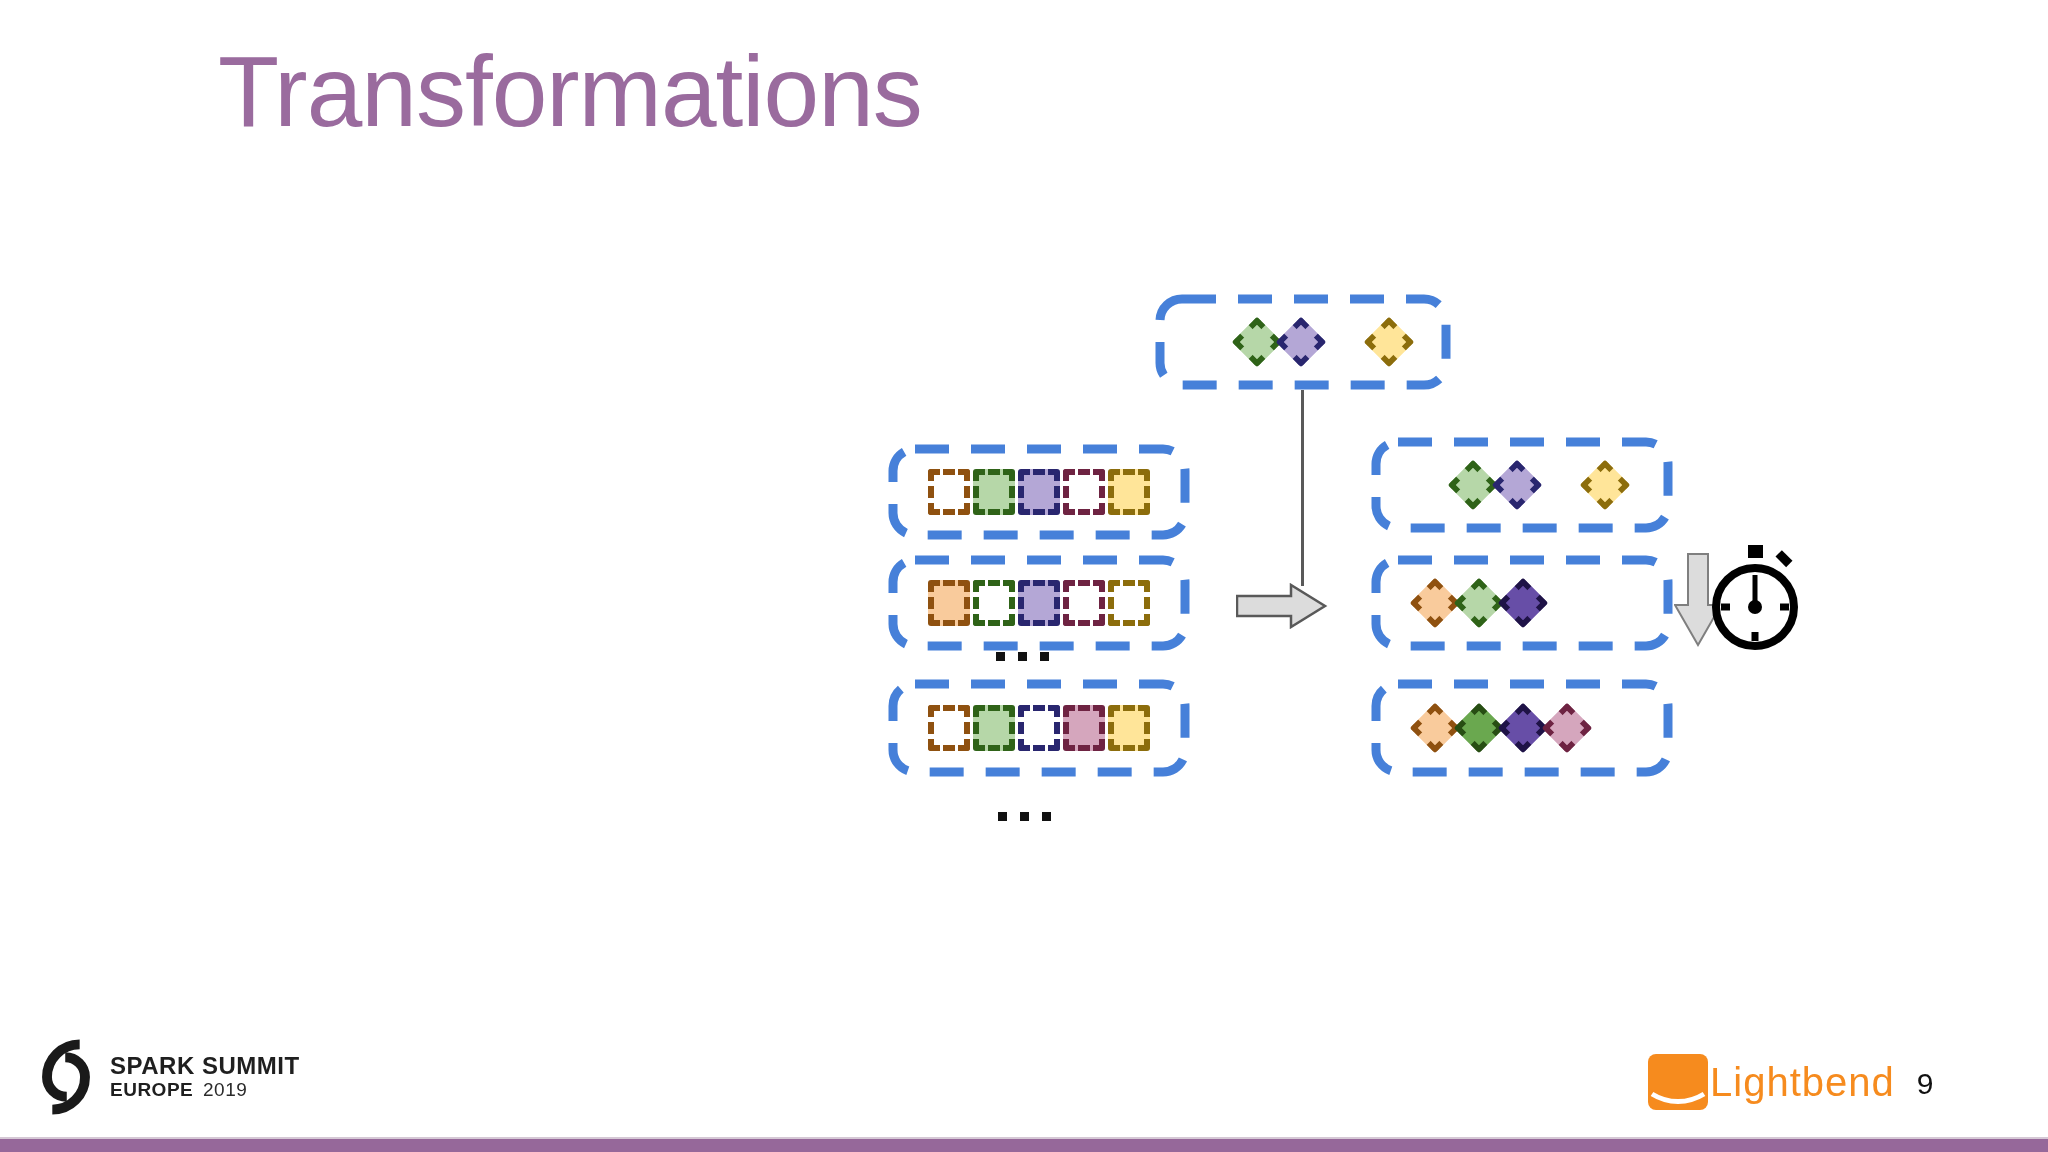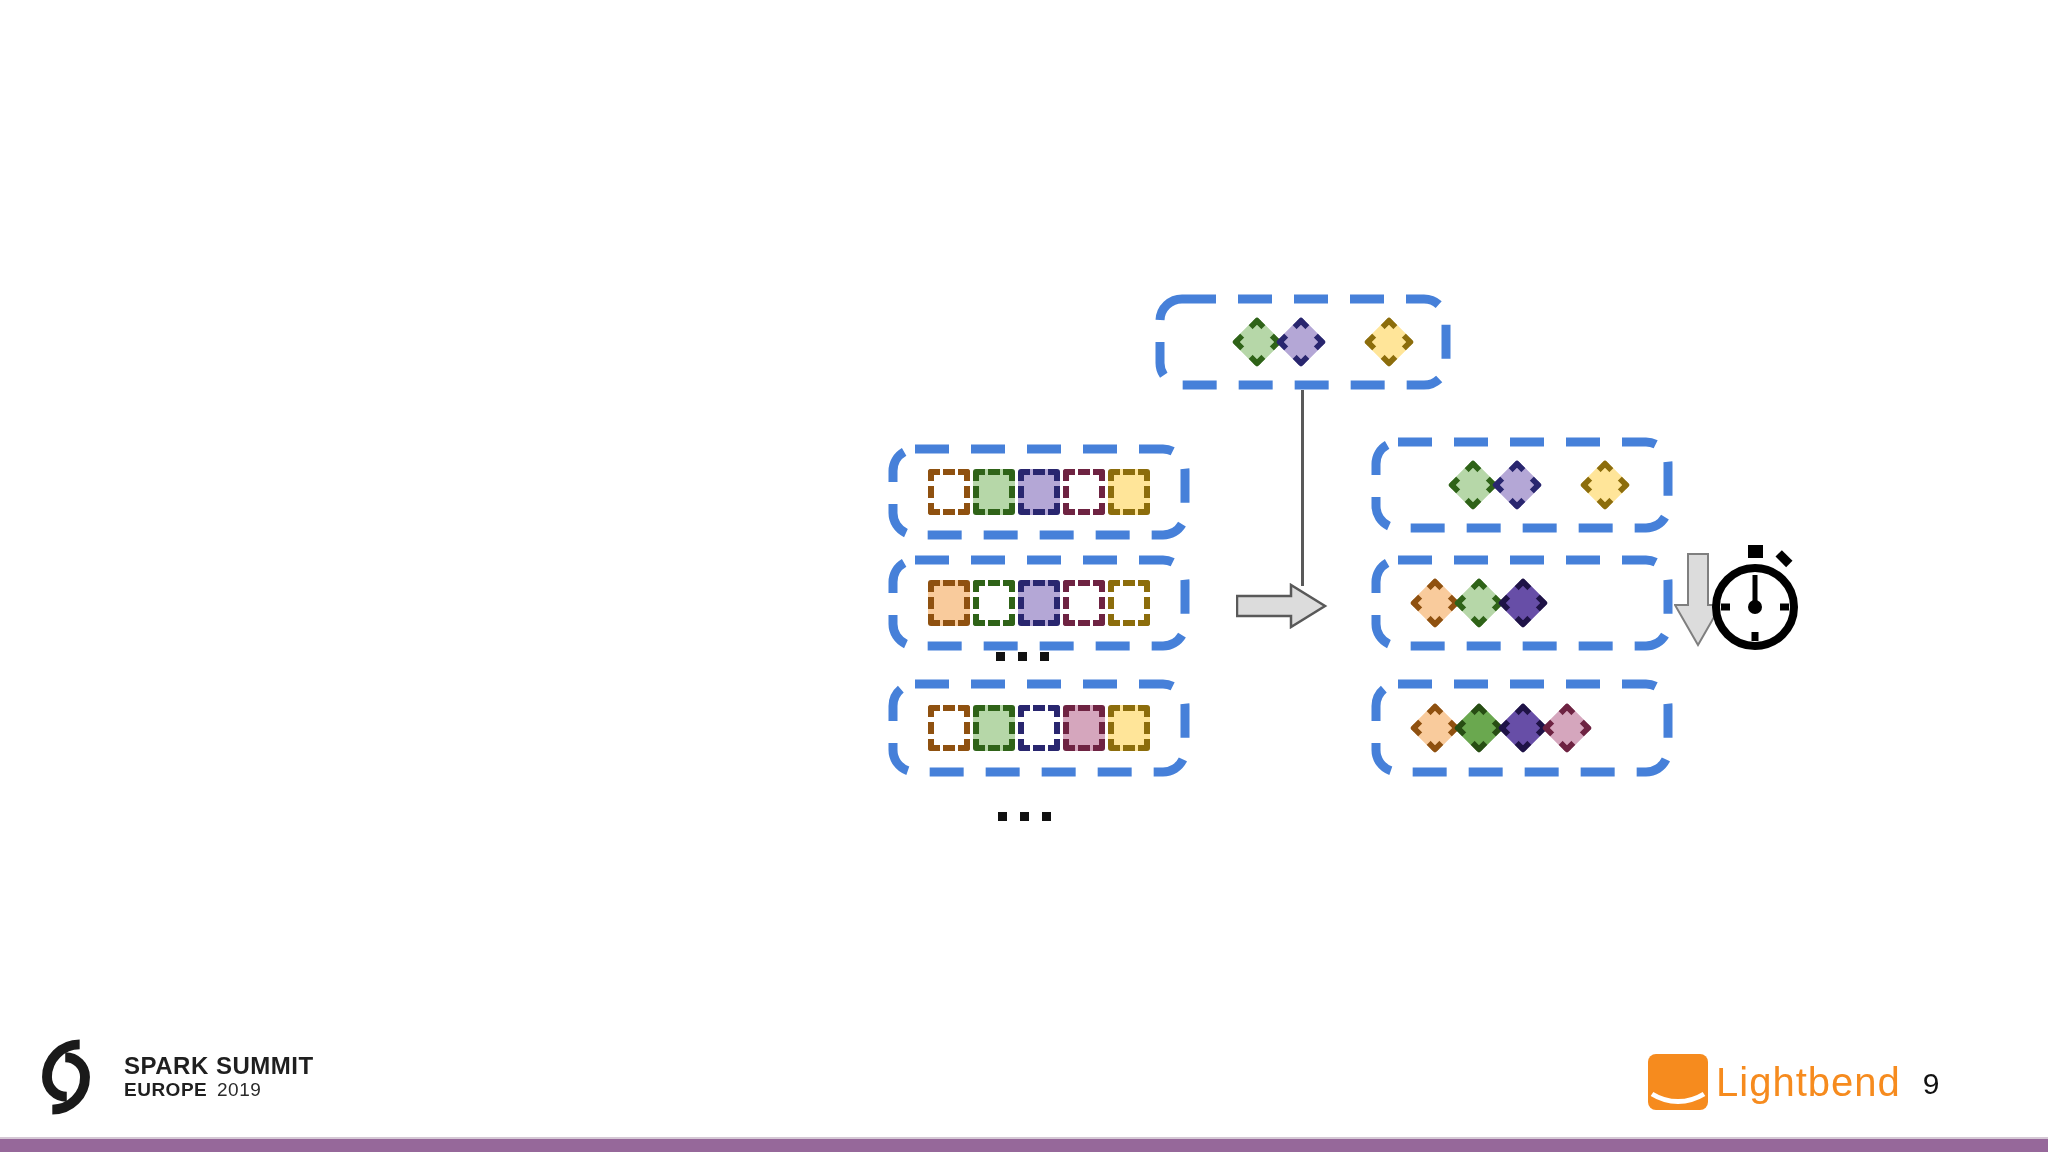--- a/index.html
+++ b/index.html
@@ -24,43 +24,44 @@
 
   .ellipsis{position:absolute;display:flex;gap:13px;}
   .ellipsis .dot{width:9px;height:9px;background:#111;}
 
   .vline{position:absolute;left:1301px;top:390px;width:3px;height:196px;background:#595959;}
   .arrow-right{position:absolute;left:1236px;top:583px;}
   .arrow-down{position:absolute;left:1674px;top:553px;}
   .stopwatch{position:absolute;left:1706px;top:545px;}
 
   
-  .spark-logo{position:absolute;left:28px;top:1034px;display:flex;align-items:center;gap:20px;}
+  .spark-logo{position:absolute;left:28px;top:1034px;display:flex;align-items:center;gap:6px;}
   .spark-text .l1{font-size:24px;font-weight:bold;letter-spacing:0.5px;color:#1f1f1f;line-height:1.15;}
   .spark-text .l2{font-size:19px;color:#1f1f1f;letter-spacing:0.5px;line-height:1.2;}
   .spark-text .l2 .b{font-weight:bold;}
   .spark-text .l2 .y{font-weight:normal;color:#2b2b2b;margin-left:4px;}
 
   .handle-row{position:absolute;left:50%;transform:translateX(-50%);top:1088px;
               display:flex;gap:24px;font-size:40px;font-weight:300;color:#161616;}
 
   .lightbend{position:absolute;left:1648px;top:1054px;display:flex;align-items:center;}
   .lb-icon{width:60px;height:56px;background:#f68b1e;border-radius:8px;position:relative;flex:0 0 auto;}
   .lb-icon svg{position:absolute;inset:0;}
-  .lb-text{font-size:40px;font-weight:300;color:#f68b1e;margin-left:8px;letter-spacing:1px;}
+  .lb-text{font-size:40px;font-weight:300;color:#f68b1e;margin-left:2px;letter-spacing:1px;}
   .page-num{font-size:30px;color:#111;margin-left:22px;position:relative;top:2px;}
 
   .bottom-bar{position:absolute;left:0;right:0;bottom:0;height:13px;background:#96689a;
               border-top:2px solid #d5c8d5;}
 </style>
 </head>
 <body>
 
 <div class="slide">
 
+  <div class="title">Transformations</div>
 
 
   <div id="diagram-root">
       <div class="dbox" style="left: 1155px; top: 294px; width: 296px; height: 96px;">
         <svg width="296" height="96">
           <rect x="5" y="5" width="286" height="86" rx="22" fill="none" stroke="#4680d9" stroke-width="9" stroke-dasharray="34 22"></rect>
         </svg>
         <div class="shape-row row-split">
           <div class="diamond" style="border-color: rgb(47, 99, 24); background: rgb(182, 215, 168);"></div>
           <div class="diamond" style="border-color: rgb(41, 38, 111); background: rgb(180, 167, 214);"></div>

